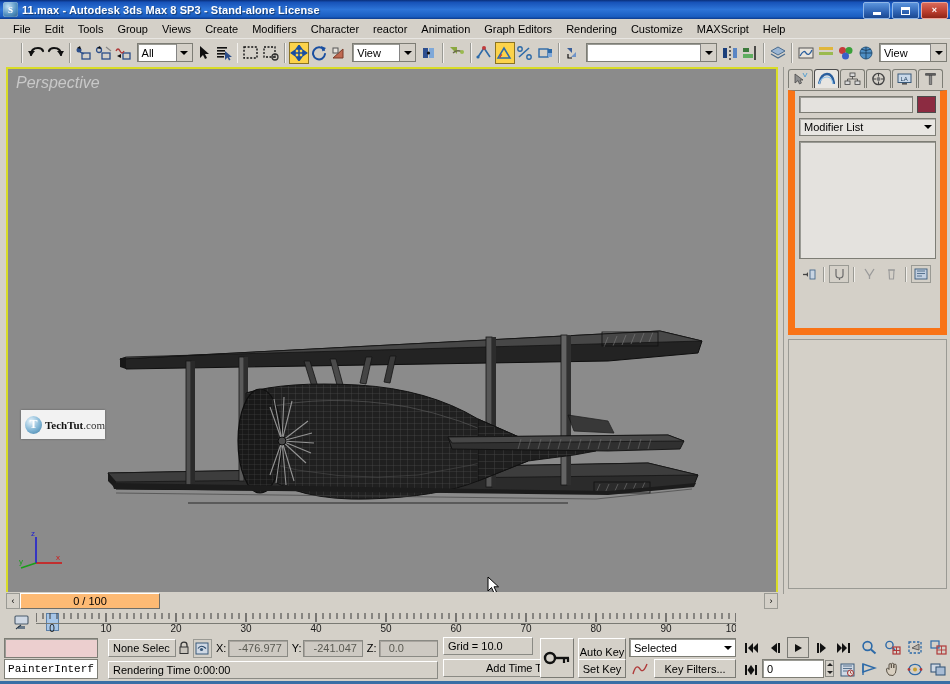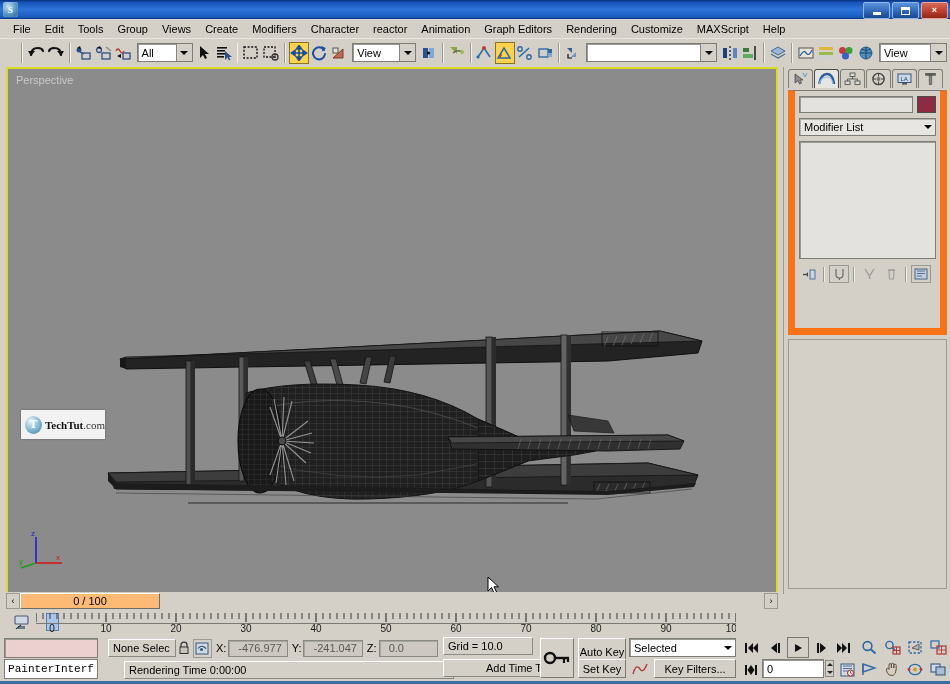--- a/index.html
+++ b/index.html
@@ -72,21 +72,21 @@
     display:flex;align-items:center;justify-content:center;
   }
   .caret{width:0;height:0;border-left:4px solid transparent;border-right:4px solid transparent;border-top:4px solid #000;}
 
   
   .viewport-frame{
     position:absolute;left:6px;top:67px;width:772px;height:527px;
     border:2px solid #d9dc26;box-sizing:border-box;background:#8b8b8b;
     overflow:hidden;
   }
-  .vp-label{position:absolute;left:8px;top:5px;color:#c8c8c8;font-size:11px;}
+  .vp-label{position:absolute;left:8px;top:5px;color:#c8c8c8;font-size:16px;font-style:italic;}
   .vp-canvas{position:absolute;left:0;top:0;width:100%;height:100%;}
   .techtut{
     position:absolute;left:13px;top:341px;width:84px;height:29px;
     background:#f2f2f2;display:flex;align-items:center;padding-left:4px;box-sizing:border-box;
     box-shadow:0 0 2px rgba(0,0,0,.35);
   }
   .tt-logo{
     width:18px;height:18px;border-radius:50%;
     background:radial-gradient(circle at 35% 30%,#e8f4fb,#7fb4d4 55%,#3c7ba3);
     display:flex;align-items:center;justify-content:center;
@@ -184,21 +184,21 @@
     background:#eccfcf;border:1px solid #7d7d75;box-sizing:border-box;
     box-shadow:inset 1px 1px 0 #9a9a94;
   }
   .painter{
     position:absolute;left:4px;top:24px;width:94px;height:20px;
     background:#fff;border:1px solid #7d7d75;box-sizing:border-box;
     display:flex;align-items:center;justify-content:center;
     font-family:"Liberation Mono","DejaVu Sans Mono",monospace;font-size:11px;color:#000;
   }
   .sb-line1{position:absolute;left:108px;top:2px;width:330px;height:22px;display:flex;align-items:center;}
-  .sb-line2{position:absolute;left:124px;top:24px;width:366px;height:21px;display:flex;align-items:center;text-align:center;}
+  .sb-line2{position:absolute;left:108px;top:24px;width:366px;height:21px;display:flex;align-items:center;text-align:center;}
   .statfield{
     height:18px;background:#d4d0c8;
     border-top:1px solid #fff;border-left:1px solid #fff;
     border-right:1px solid #8a8a84;border-bottom:1px solid #8a8a84;
     display:flex;align-items:center;padding:0 4px;font-size:11px;box-sizing:border-box;
     white-space:nowrap;
   }
   .coordfield{
     height:17px;background:#cdc9c2;border:1px solid #8a8a84;
     box-shadow:inset 1px 1px 0 #a8a49e;
@@ -223,20 +223,21 @@
   .spinner div{flex:1;display:flex;align-items:center;justify-content:center;}
   .bottomline{position:absolute;left:0;top:681px;width:950px;height:3px;background:#3a6ea5;}
 </style>
 </head>
 <body>
 
 <div class="app">
 
   <div class="titlebar">
     <div class="tb-icon">S</div>
+    <div class="tb-title">11.max - Autodesk 3ds Max 8 SP3  - Stand-alone License</div>
     <div class="tb-btns">
       <div class="tb-btn">
           <span class="min-glyph"></span>
         </div>
       <div class="tb-btn">
           <span class="max-glyph"></span>
         </div>
       <div class="tb-btn close">
           <span class="glyph">×</span>
         </div>

